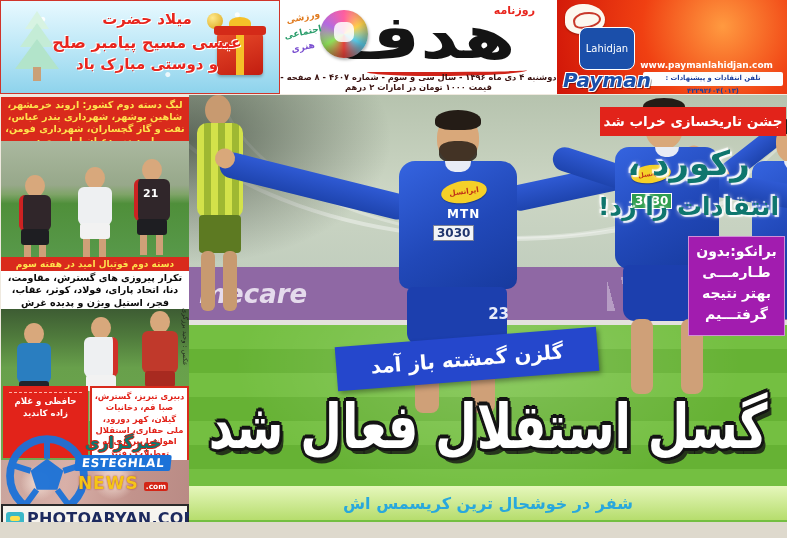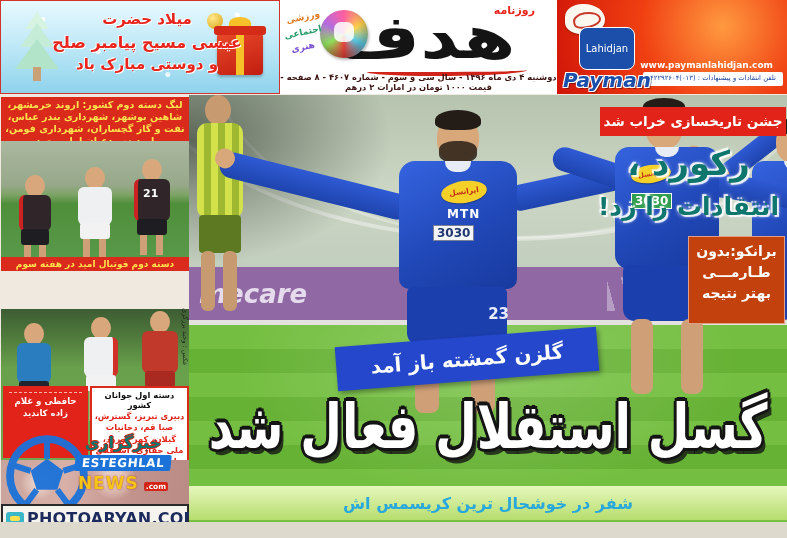--- a/index.html
+++ b/index.html
@@ -52,21 +52,21 @@
   .peyman{left:557px;top:0;width:230px;height:94px;
     background:radial-gradient(circle at 72% 28%,#ff9a40 0%,#f04012 45%,#d01508 100%);}
   .py-stamp{left:8px;top:4px;width:40px;height:30px;background:#fdf8ef;border-radius:50% 60% 55% 45%;
     box-shadow:0 1px 2px rgba(0,0,0,.3);}
   .py-stamp:before{content:"";position:absolute;left:8px;top:8px;width:24px;height:12px;border:2px solid #c8392b;
     border-radius:50% 60% 50% 40%;transform:rotate(-10deg);}
   .py-title{left:10px;top:16px;width:210px;text-align:center;color:#fff;font-size:29px;font-weight:900;
     text-shadow:2px 3px 4px rgba(90,0,0,.55);}
   .py-url{right:14px;bottom:24px;color:#fff;font-size:9px;font-weight:bold;direction:ltr;}
   .py-phone{right:4px;bottom:8px;width:140px;height:14px;background:#fdfdfd;color:#1a3f9e;font-size:6.8px;
-    font-weight:normal;line-height:13px;text-align:center;border-radius:2px;}
+    font-weight:bold;line-height:13px;text-align:center;border-radius:2px;}
   .py-brand{left:4px;bottom:2px;width:92px;direction:ltr;text-align:center;}
   .py-brand .sub{display:inline-block;background:#1b4faa;color:#fff;font-size:10px;font-weight:normal;
     padding:15px 6px;border-radius:8px;border:1px solid #fff;}
   .py-brand .main{margin-top:-2px;color:#1b4faa;font-size:20px;font-weight:900;font-style:italic;
     text-shadow:-1px -1px 0 #fff,1px -1px 0 #fff,-1px 1px 0 #fff,1px 1px 0 #fff,2px 2px 0 rgba(0,0,0,.35);}
 
   
   .banner1{left:1px;top:97px;width:188px;height:44px;background:#d92a1c;color:#ffe14d;font-size:9.6px;
     font-weight:bold;text-align:center;line-height:1.24;padding:2px 2px;}
   .banner2{left:1px;top:257px;width:188px;height:14px;background:#d92a1c;color:#ffe14d;font-size:9px;
@@ -202,21 +202,21 @@
   .opp .shorts{position:absolute;left:10px;top:120px;width:42px;height:38px;background:#5d7a22;border-radius:4px;}
   .opp .leg{position:absolute;width:14px;height:60px;top:156px;background:#c89a70;border-radius:6px;}
 
   
   .strip-top{left:600px;top:107px;width:186px;height:29px;background:#e2231a;color:#fff;font-weight:bold;
     font-size:13.5px;text-align:center;line-height:29px;z-index:5;}
   .redline{left:592px;width:193px;text-align:center;color:#0f766e;font-weight:900;z-index:5;
     text-shadow:0 0 5px rgba(255,255,255,.95),2px 2px 1px rgba(255,255,255,.9),-2px -2px 1px rgba(255,255,255,.9);}
   .redline.r1{top:143px;font-size:34px;}
   .redline.r2{top:192px;font-size:25px;}
-  .side-box{left:688px;top:236px;width:97px;height:88px;background:#c2410c;z-index:5;color:#fff;
+  .side-box{left:688px;top:236px;width:97px;height:100px;background:#a21caf;z-index:5;color:#fff;
     font-weight:bold;font-size:14px;text-align:center;line-height:1.5;padding-top:5px;
     box-shadow:inset 0 0 0 1px rgba(255,255,255,.5);}
   .blue-banner{left:336px;top:337px;width:262px;height:44px;background:#2547cc;transform:rotate(-4.5deg);
     color:#fff;font-weight:bold;font-size:20px;text-align:center;line-height:44px;z-index:4;
     box-shadow:2px 3px 5px rgba(0,0,0,.35);}
   .main-headline{left:189px;top:390px;width:598px;text-align:center;font-size:48px;font-weight:900;color:#fff;
     z-index:6;white-space:nowrap;transform:scaleY(1.28);transform-origin:center top;
     text-shadow:-2px -2px 0 #141414,2px -2px 0 #141414,-2px 2px 0 #141414,2px 2px 0 #141414,
       0 -3px 0 #141414,0 3px 0 #141414,-3px 0 0 #141414,3px 0 0 #141414,4px 5px 0 rgba(20,20,20,.8);}
   .bottom-strip{left:189px;top:486px;width:598px;height:34px;z-index:6;
@@ -293,20 +293,21 @@
       <span class="head" style="left:13px;top:0;width:20px;height:22px;"></span>
       <span class="torso" style="left:5px;top:20px;width:36px;height:42px;"></span>
       <span class="jersey-num" style="left:14px;top:28px;">21</span>
       <span class="shorts" style="left:8px;top:60px;width:30px;height:16px;background:#1e1e22;"></span>
       <span class="leg" style="left:11px;top:76px;height:20px;"></span>
       <span class="leg" style="left:27px;top:76px;height:20px;"></span>
     </div>
   </div>
 
   <div class="abs banner2">دسته دوم فوتبال امید در هفته سوم</div>
+  <div class="abs story2">تکرار پیروزی های گسترش، مقاومت، دنا، اتحاد پارای، فولاد، کوثر، عقاب، فجر، استیل ویژن و پدیده غرش</div>
 
   <div class="abs photo2">
     <div class="fig kit-blue" style="left:12px;top:14px;width:42px;height:90px;">
       <span class="head" style="left:11px;top:0;width:20px;height:22px;"></span>
       <span class="torso" style="left:4px;top:20px;width:34px;height:40px;"></span>
       <span class="shorts" style="left:6px;top:58px;width:30px;height:16px;background:#20242c;"></span>
       <span class="leg" style="left:9px;top:74px;height:30px;"></span>
       <span class="leg" style="left:25px;top:74px;height:30px;"></span>
     </div>
     <div class="fig kit-white" style="left:78px;top:8px;width:44px;height:96px;">
@@ -326,21 +327,20 @@
   </div>
 
   <div class="abs credit">عکس : وحید برزگری</div>
 
   <div class="abs box1">
     <div class="d"></div>
     <div class="b">حافظی و غلام زاده کاندید</div>
   </div>
 
   <div class="abs box2">
-    <div class="t">دسته اول جوانان کشور</div>
     <div class="b">دبیری تبریز، گسترش، صبا قم، دخانیات گیلان، کهر دورود، ملی حفاری، استقلال اهواز با پیروزی به تعطیلات رفتند</div>
   </div>
 
   <div class="abs collage"></div>
 
   <div class="abs wm">
     <svg width="86" height="86" viewBox="0 0 100 100" style="position:absolute;left:0;top:10px;opacity:.95">
       <circle cx="50" cy="50" r="43" fill="none" stroke="#1b72d8" stroke-width="9"></circle>
       <polygon points="50,30 69,44 62,66 38,66 31,44" fill="#1b72d8"></polygon>
       <path d="M50 7 L50 30 M69 44 L91 37 M62 66 L76 85 M38 66 L24 85 M31 44 L9 37" stroke="#1b72d8" stroke-width="7" fill="none"></path>
@@ -426,20 +426,21 @@
   </div>
 
   <div class="abs strip-top">جشن تاریخسازی خراب شد</div>
   <div class="abs redline r1">رکورد ،</div>
   <div class="abs redline r2">انتقادات را زد!</div>
 
   <div class="abs side-box">
     <div>برانکو:بدون</div>
     <div>طـارمـــی</div>
     <div>بهتر نتیجه</div>
+    <div>گرفتـــیم</div>
   </div>
 
   <div class="abs blue-banner">گلزن گمشته باز آمد</div>
 
   <div class="abs main-headline">گسل استقلال فعال شد</div>
 
   <div class="abs bottom-strip">
     <span class="blue">شفر در خوشحال ترین کریسمس اش</span>
   </div>
 

